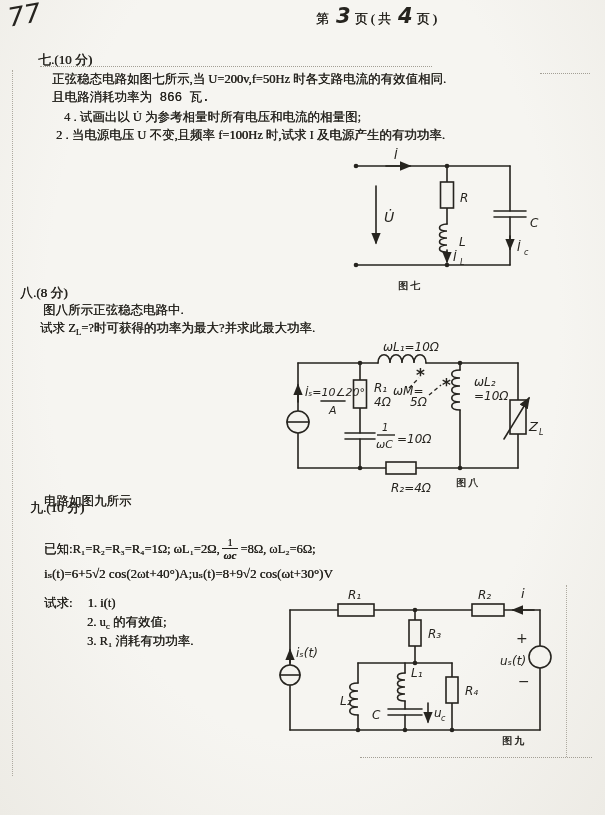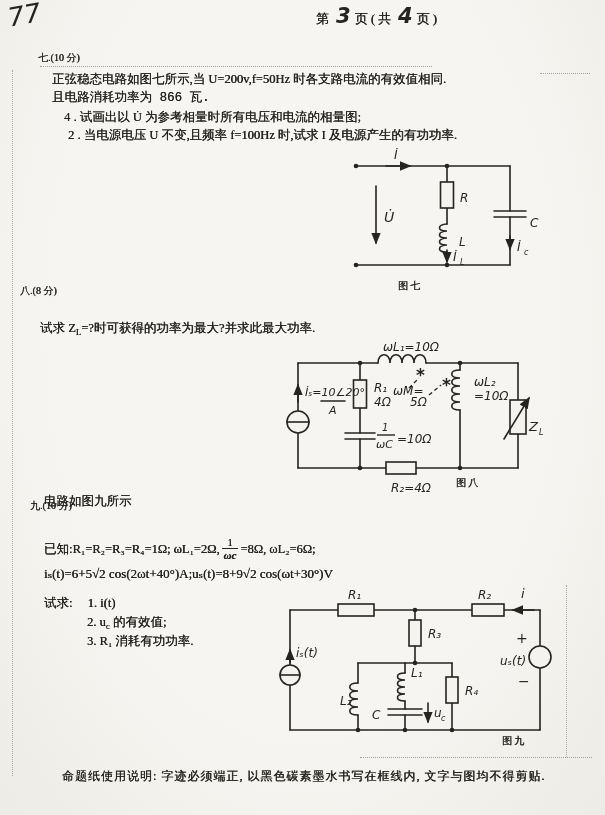--- a/index.html
+++ b/index.html
@@ -3,21 +3,21 @@
 <meta charset="utf-8">
 <style>
   html,body{margin:0;padding:0;background:#d8d6d0;}
   .page{
     position:relative;width:605px;height:815px;overflow:hidden;
     background:radial-gradient(ellipse at 50% 40%, #f6f5f1 60%, #edebe5 100%);
     font-family:"Liberation Serif","DejaVu Serif",serif;color:#26241f;
   }
   .txt{position:absolute;white-space:nowrap;font-size:12.5px;line-height:1.25;
        text-shadow:0.3px 0 0 currentColor;}
-  .title{font-size:10px;}
+  .title{font-size:13px;}
   .hand{font-family:"DejaVu Sans",sans-serif;font-weight:bold;font-style:italic;}
   .corner{position:absolute;left:8px;top:0px;font-size:26px;transform:rotate(-10deg);
           font-family:"DejaVu Sans",sans-serif;font-style:italic;}
   .header{position:absolute;left:316px;top:6px;display:flex;align-items:flex-start;}
   .header .seg{font-size:13px;letter-spacing:3px;padding-top:4px;text-shadow:0.3px 0 0 currentColor;}
   .header .hand{font-size:21px;line-height:1;padding:0 4px;}
   .dot-h{position:absolute;border-top:1.6px dotted #a39f95;height:0;}
   .dot-v{position:absolute;border-left:1.6px dotted #aeaaa0;width:0;}
   .fig{position:absolute;}
   .fig text{font-family:"DejaVu Sans",sans-serif;font-style:italic;font-size:12px;
@@ -54,21 +54,21 @@
     <span class="hand">3</span>
     <span class="seg">页(共</span>
     <span class="hand">4</span>
     <span class="seg">页)</span>
   </div>
 
   <div class="txt title" style="left:38px;top:52px;">七.(10 分)</div>
   <div class="txt" style="left:52px;top:72px;">正弦稳态电路如图七所示,当 U=200v,f=50Hz 时各支路电流的有效值相同.</div>
   <div class="txt" style="left:52px;top:91px;font-family:Liberation Mono, monospace;">且电路消耗功率为 866 瓦.</div>
   <div class="txt" style="left:64px;top:110px;">4 . 试画出以 U̇ 为参考相量时所有电压和电流的相量图;</div>
-  <div class="txt" style="left:68px;top:128px;">2 . 当电源电压 U 不变,且频率 f=100Hz 时,试求 I 及电源产生的有功功率.</div>
+  <div class="txt" style="left:56px;top:128px;">2 . 当电源电压 U 不变,且频率 f=100Hz 时,试求 I 及电源产生的有功功率.</div>
 
   <svg class="fig" style="left:330px;top:146px;" width="260" height="142" viewBox="0 0 260 142">
     <defs>
       <marker id="arrow7" markerWidth="8" markerHeight="6" refX="6.5" refY="3" orient="auto">
         <path d="M0,0 L7.5,3 L0,6 Z" fill="#26241f"></path>
       </marker>
     </defs>
     <g class="wire">
       <path d="M26,20 H180 M26,119 H180"></path>
       <path d="M117,20 V36 M117,62 V78 M180,20 V65 M180,71 V119"></path>
@@ -94,20 +94,21 @@
     <text x="129" y="100">L</text>
     <text x="123" y="115">İ</text>
     <text class="sub" x="130" y="119">L</text>
     <text x="200" y="81">C</text>
     <text x="187" y="105">İ</text>
     <text class="sub" x="194" y="109">c</text>
   </svg>
   <div class="caption" style="left:398px;top:279px;">图七</div>
 
   <div class="txt title" style="left:20px;top:285px;">八.(8 分)</div>
+  <div class="txt" style="left:43px;top:303px;">图八所示正弦稳态电路中.</div>
   <div class="txt" style="left:40px;top:321px;"><span>试求 Z</span><span class="inline-sub">L</span><span>=?时可获得的功率为最大?并求此最大功率.</span></div>
 
   <svg class="fig" style="left:283px;top:338px;" width="292" height="162" viewBox="0 0 292 162">
     <defs>
       <marker id="arrow8" markerWidth="8" markerHeight="6" refX="6.5" refY="3" orient="auto">
         <path d="M0,0 L7.5,3 L0,6 Z" fill="#26241f"></path>
       </marker>
     </defs>
     <g class="wire">
       <path d="M15,25 H95 M143,25 H235 M15,130 H235"></path>
@@ -228,15 +229,14 @@
     <text x="104" y="136">C</text>
     <text x="166" y="134">u</text>
     <text class="sub" x="173" y="138">c</text>
     <text x="253" y="15" style="font-size:13px">i</text>
     <text x="248" y="60" style="font-size:14px;font-style:normal">+</text>
     <text x="232" y="82">uₛ(t)</text>
     <text x="250" y="103" style="font-size:14px;font-style:normal">−</text>
   </svg>
   <div class="caption" style="left:502px;top:734px;">图九</div>
 
-  <div class="footer">命题纸使用说明: 字迹必须端正, 以黑色碳素墨水书写在框线内, 文字与图均不得剪贴.</div>
 
 </div>
 
 </body></html>

